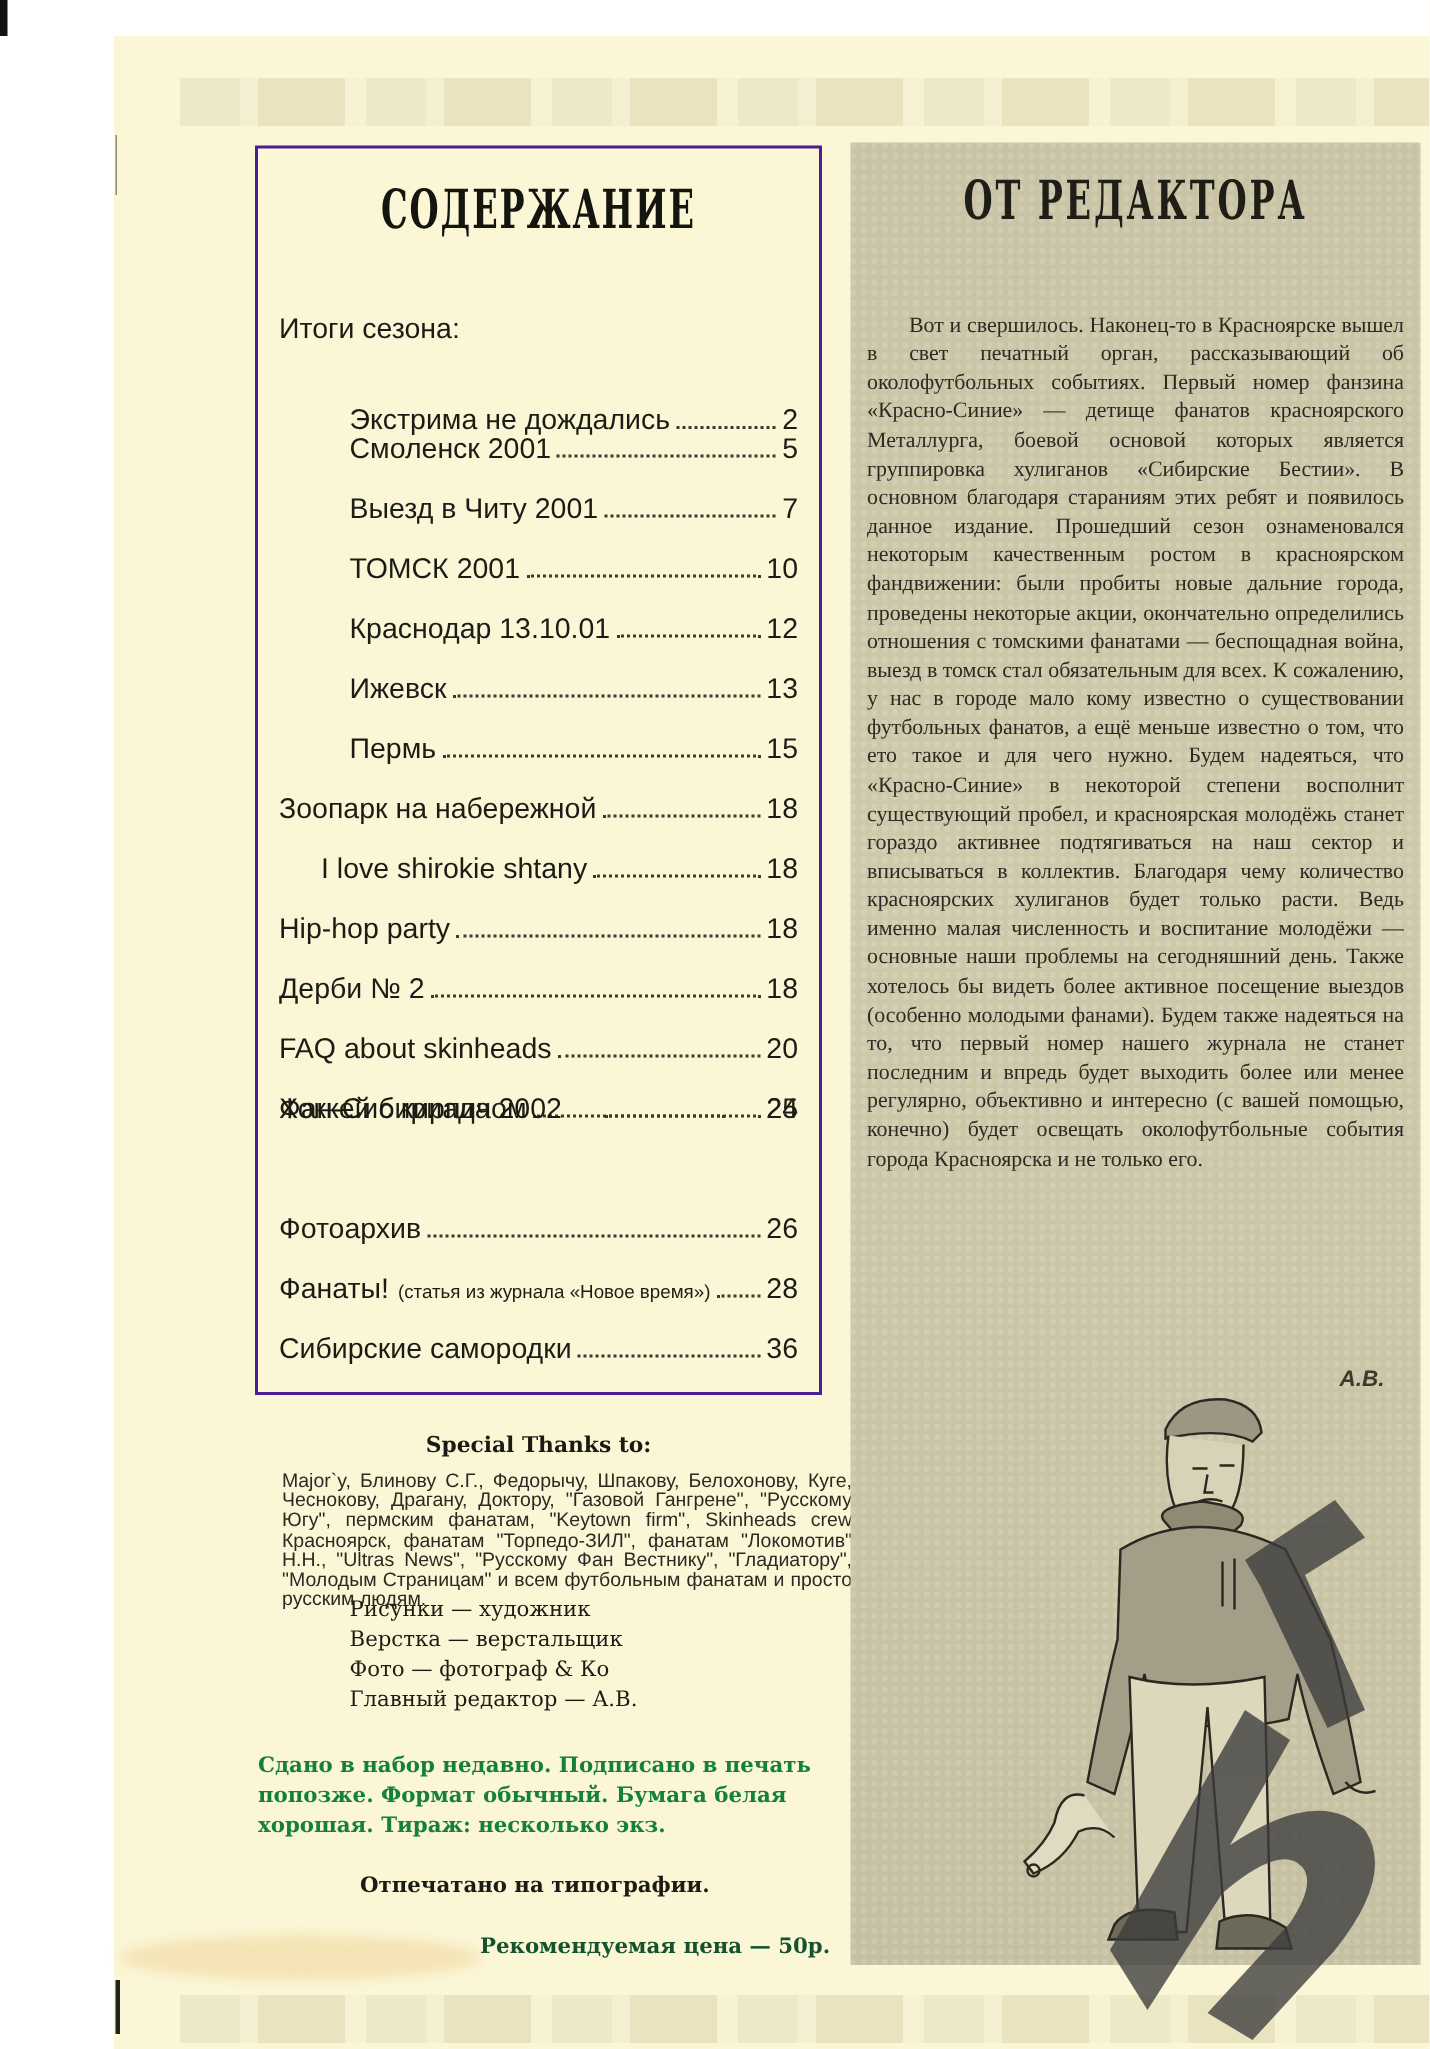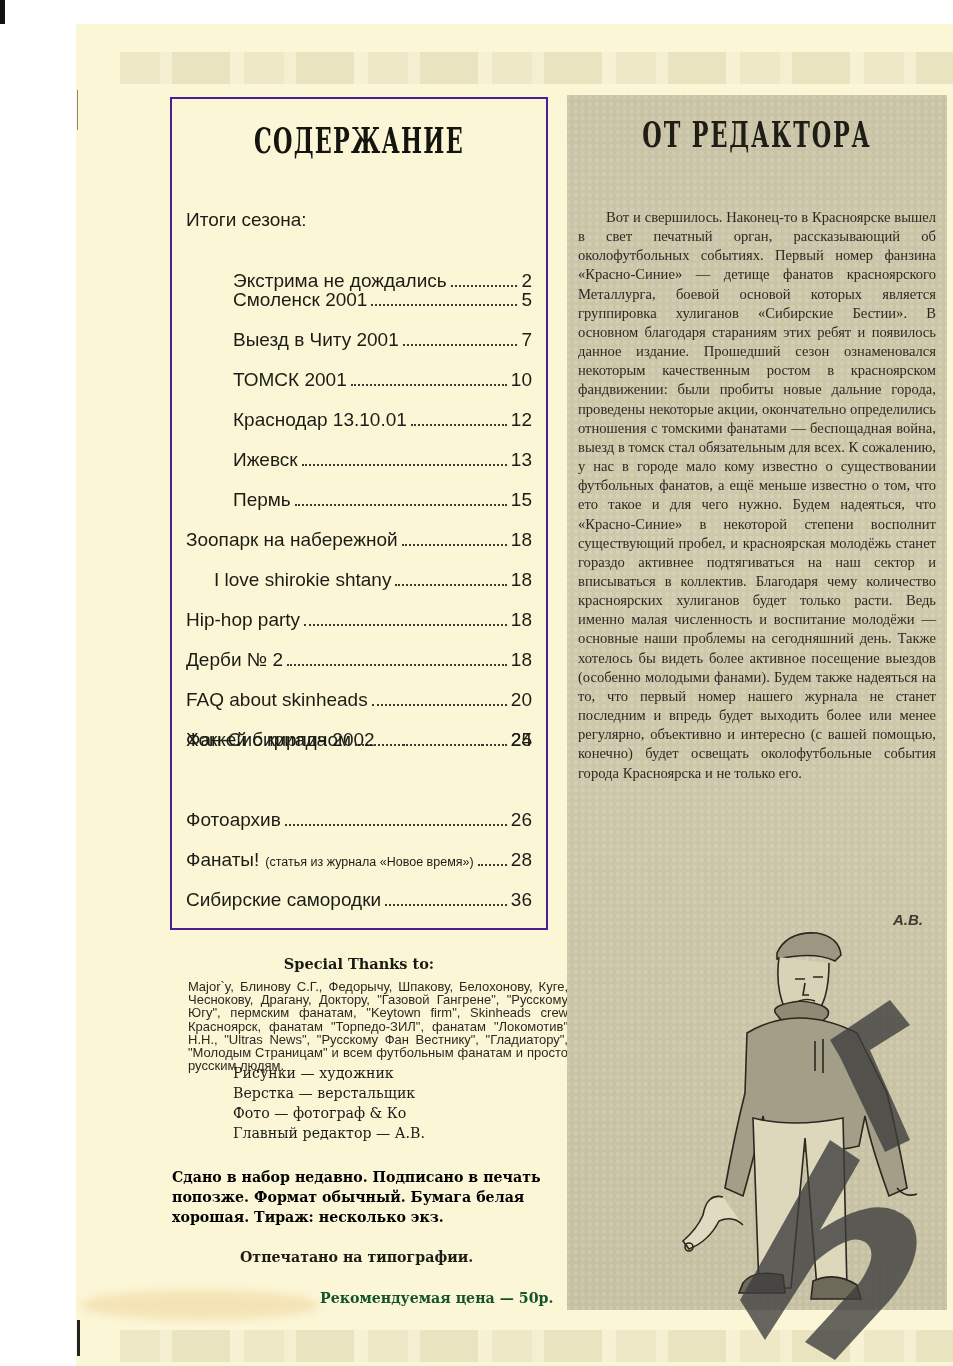--- a/index.html
+++ b/index.html
@@ -18,21 +18,21 @@
   .toc-section{position:absolute;left:14px;top:110px;font-size:19px;color:#1c1c16;}
   .toc-row{position:absolute;display:flex;align-items:baseline;font-size:19px;color:#1c1c16;white-space:nowrap;}
   .toc-row .lbl{flex:0 0 auto;}
   .toc-row .sub{font-size:12.5px;margin-left:6px;}
   .toc-row .dots{flex:1 1 auto;border-bottom:2px dotted #3a3a30;margin:0 4px 4px 4px;height:0;}
   .toc-row .pg{flex:0 0 auto;}
 
   .thanks-title{position:absolute;left:170px;width:378px;top:955px;text-align:center;font-family:"DejaVu Serif",serif;font-weight:bold;font-size:14.5px;}
   .thanks-body{position:absolute;left:188px;top:980px;width:380px;font-size:13px;line-height:13.2px;text-align:justify;color:#2a2a22;}
   .credits{position:absolute;left:233px;top:1063px;font-family:"DejaVu Serif",serif;font-weight:normal;font-size:14.2px;line-height:20px;color:#1c1c16;}
-  .imprint{position:absolute;left:172px;top:1167px;width:380px;font-family:"DejaVu Serif",serif;font-weight:bold;font-size:14.2px;line-height:20px;color:#000000;}
+  .imprint{position:absolute;left:172px;top:1167px;width:380px;font-family:"DejaVu Serif",serif;font-weight:bold;font-size:14.2px;line-height:20px;color:#15803d;}
   .printed{position:absolute;left:240px;top:1249px;font-family:"DejaVu Serif",serif;font-weight:bold;font-size:14.2px;color:#1c1c16;}
   .price{position:absolute;left:320px;top:1290px;font-family:"DejaVu Serif",serif;font-weight:bold;font-size:14.2px;color:#14532d;}
 
   
   .editor{position:absolute;left:567px;top:95px;width:380px;height:1215px;background:
      radial-gradient(circle at 20% 30%,rgba(255,255,255,.12) 0 2px,transparent 3px) 0 0/7px 7px,
      linear-gradient(180deg,#c9c3a6 0%,#cfc9ac 40%,#c6c0a2 100%);}
   .editor-title{position:absolute;left:0;right:0;top:18px;text-align:center;font-family:"DejaVu Serif",serif;font-weight:bold;font-size:36px;letter-spacing:3px;transform:scaleX(.62);transform-origin:center;color:#1e1e17;}
   .editor-text{position:absolute;left:11px;top:113px;width:358px;font-size:14.6px;line-height:19.15px;text-align:justify;color:#2b2a22;text-indent:28px;hyphens:auto;font-family:Liberation Serif, serif;}
   .editor-sign{position:absolute;right:24px;top:816px;font-weight:bold;font-style:italic;font-size:15px;color:#3a3a30;}

